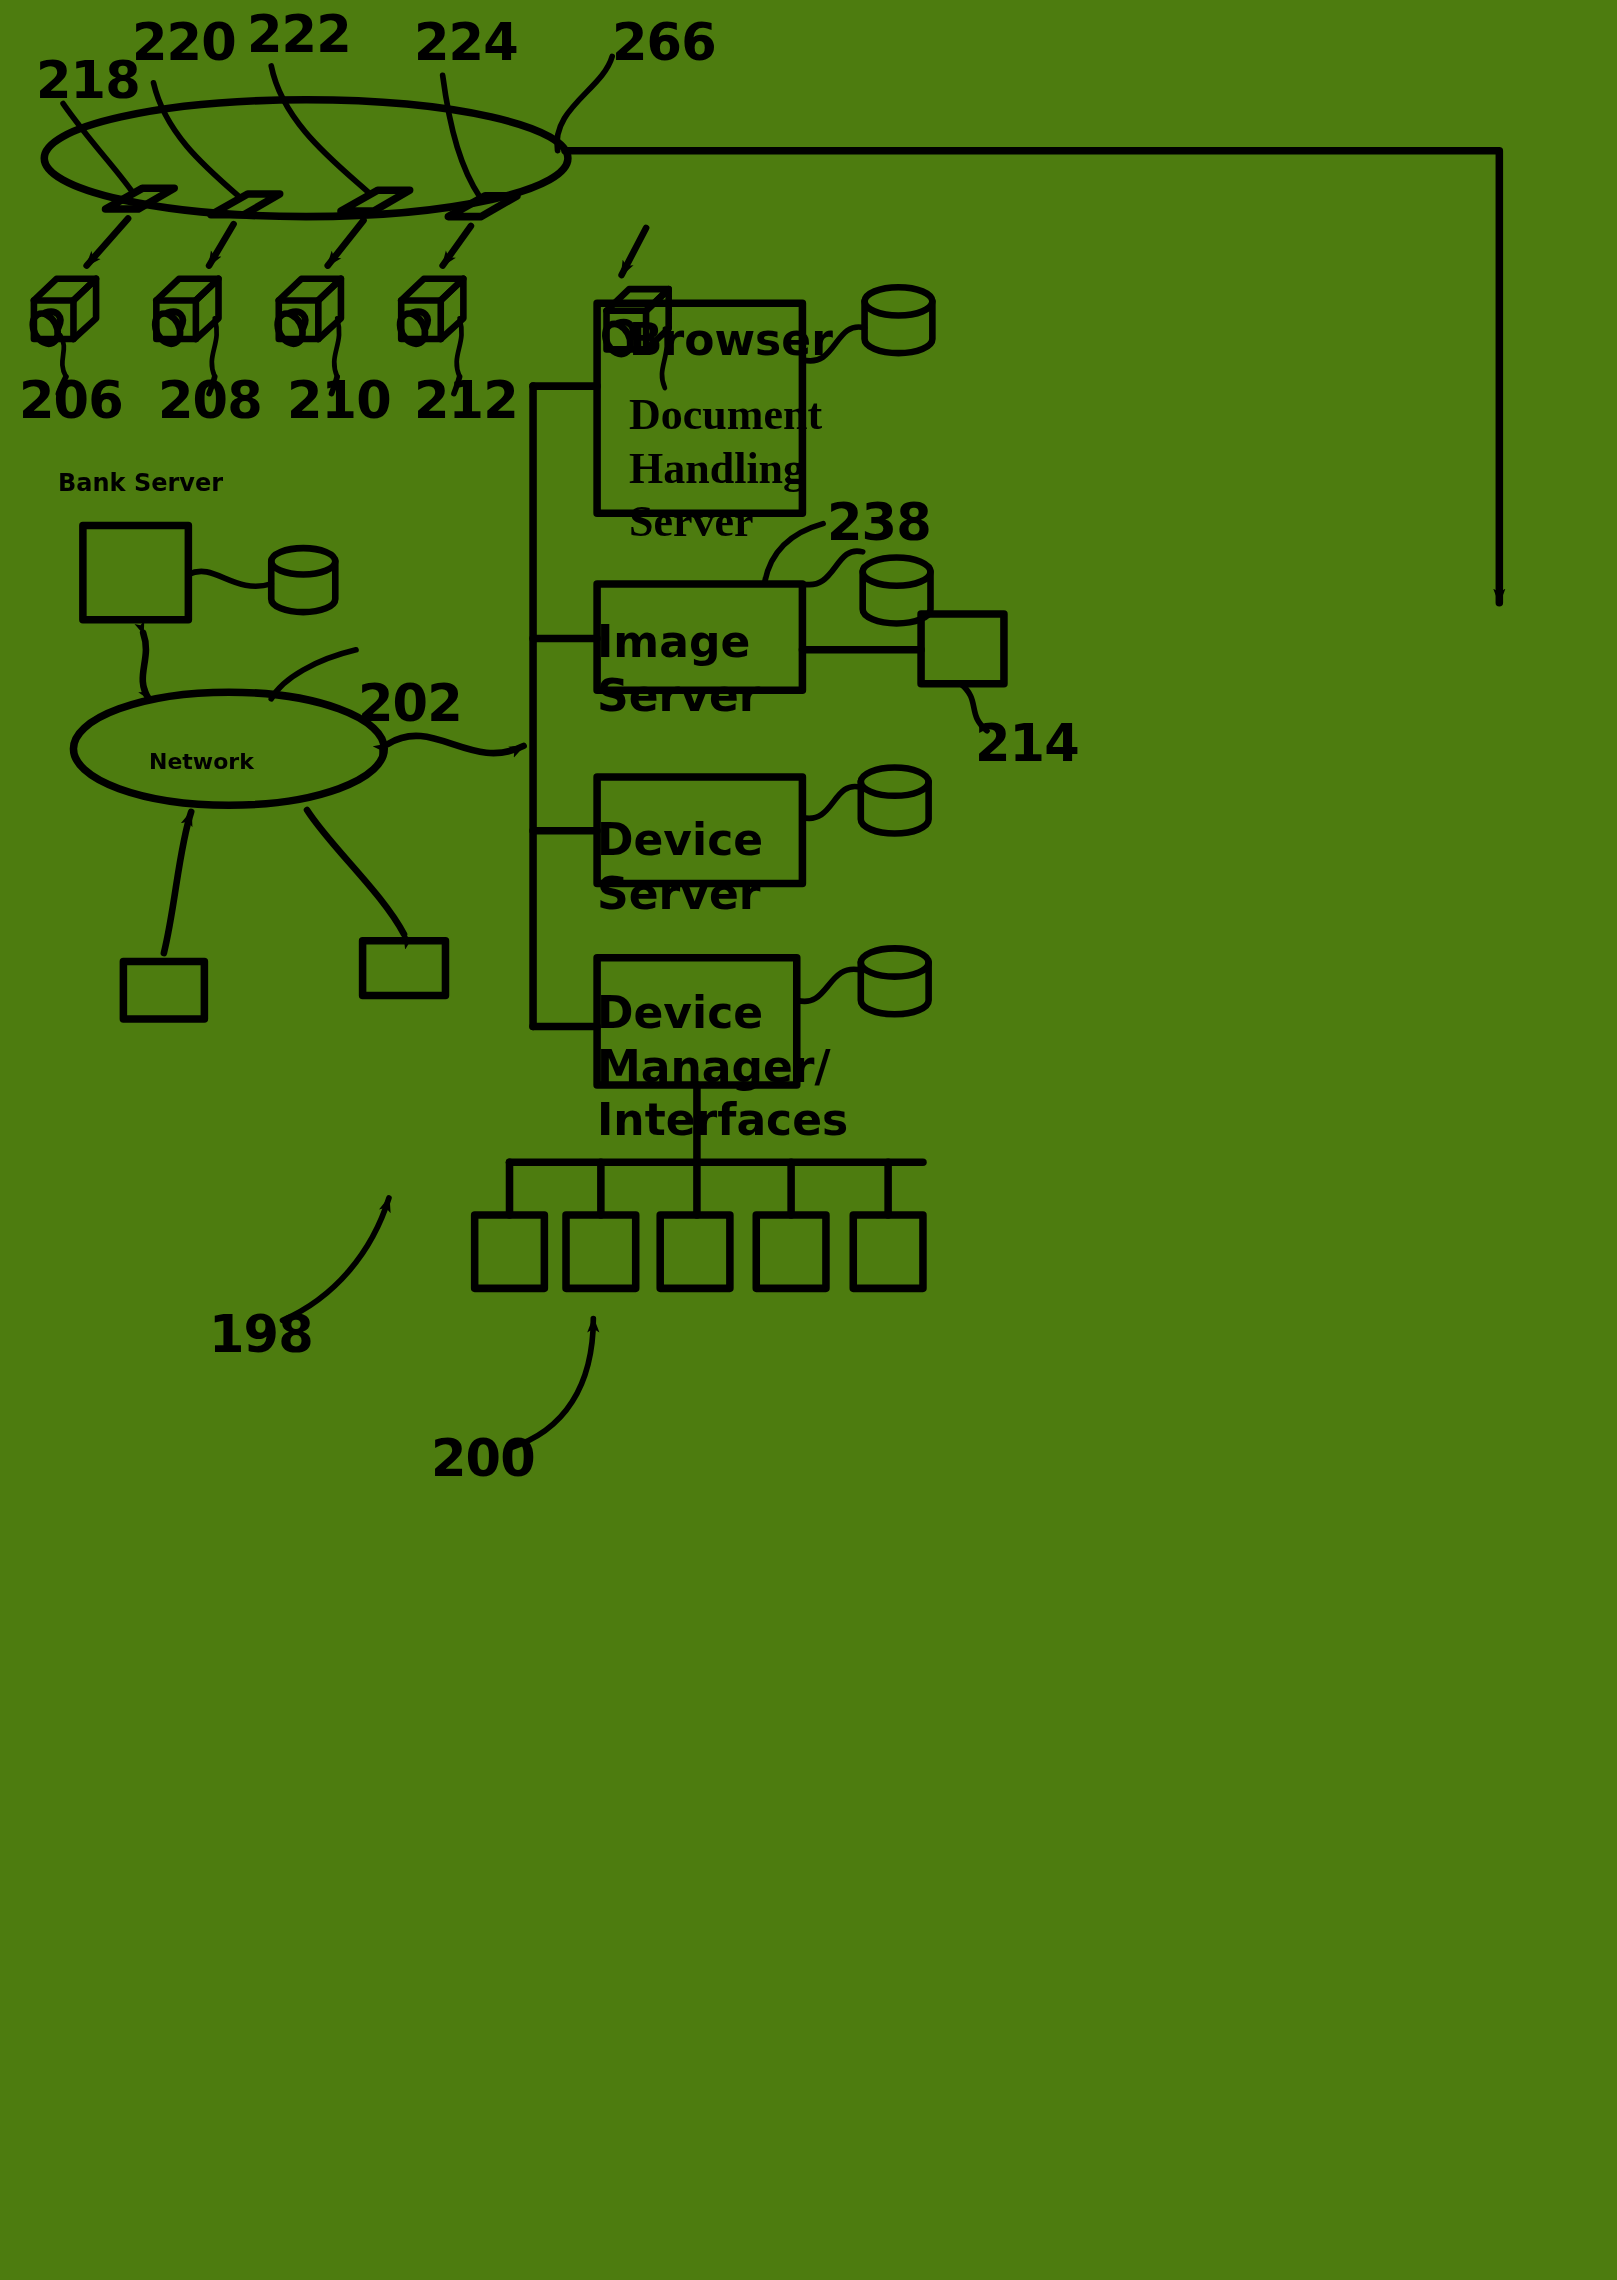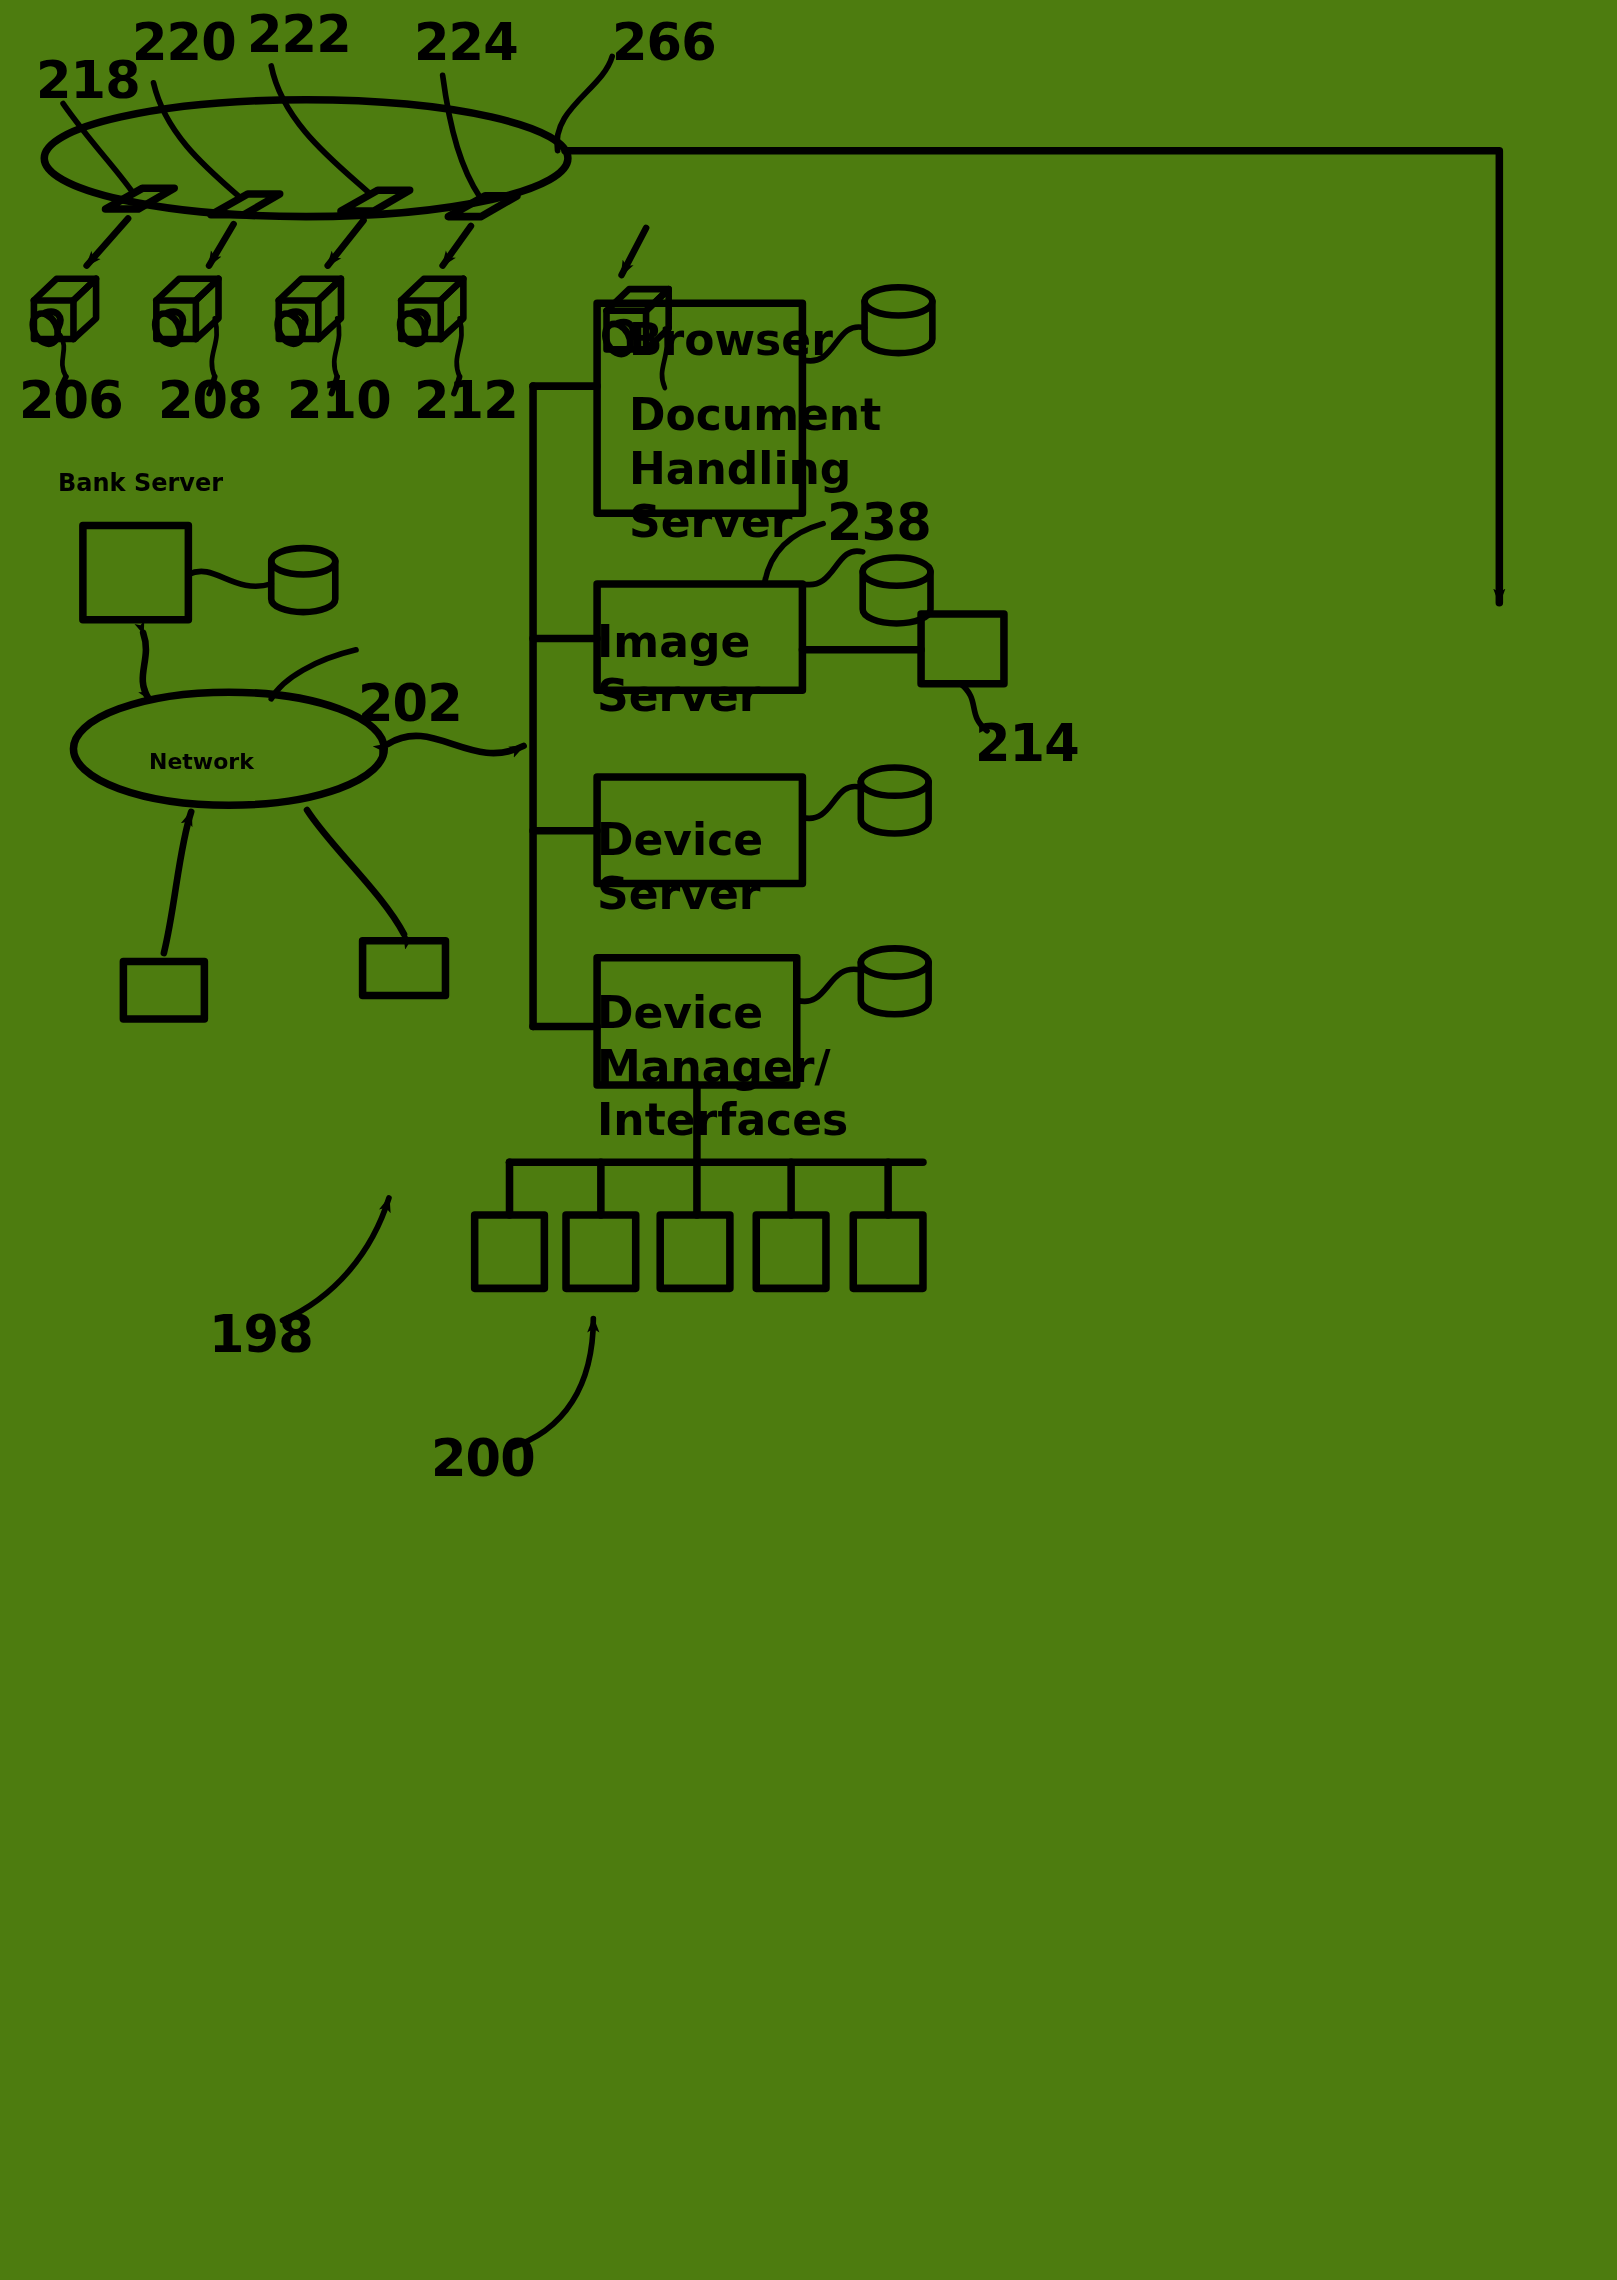--- a/index.html
+++ b/index.html
@@ -291,21 +291,21 @@
   <div class="ref-label" style="left:975px;top:718px;">214</div>
   <div class="ref-label" style="left:209px; top:1309px;">198</div>
   <div class="ref-label" style="left:431px; top:1433px;">200</div>
 
   <div class="box-label" style="left:58px; top:469px; font-size:24px;">Bank Server</div>
 
   <div class="box-label centered" style="left:149px; top:725px; width:160px; font-size:22px;">Network</div>
 
   <div class="box-label" style="left:629px; top:313px;">Browser</div>
 
-  <div class="box-label" style="left:629px; top:388px;">Document
+  <div class="box-label" style="left:629px; top:388px;font-family:Liberation Serif, serif;">Document
 Handling
 Server</div>
 
   <div class="box-label centered" style="left:597px; top:591px; width:205px;">Image
 Server</div>
 
   <div class="box-label centered" style="left:597px; top:789px; width:205px;">Device
 Server</div>
 
   <div class="box-label centered" style="left:597px; top:962px; width:200px;">Device

